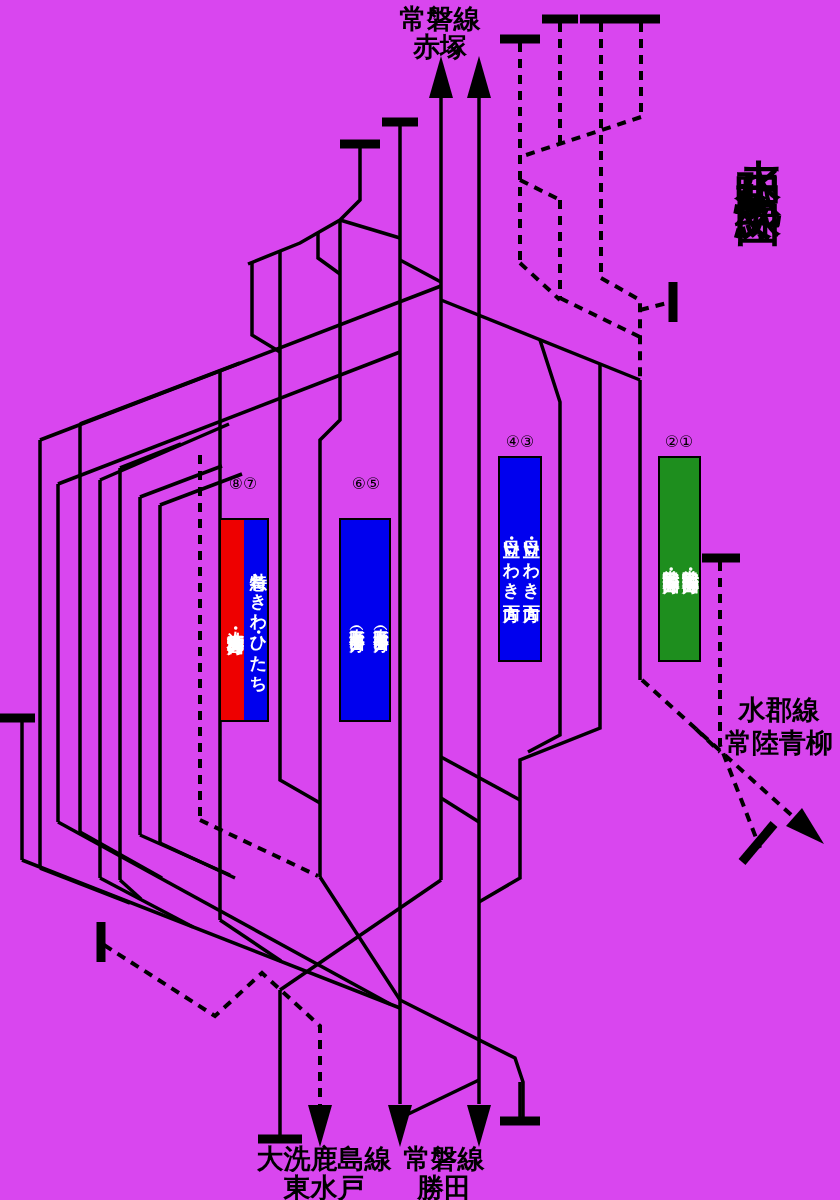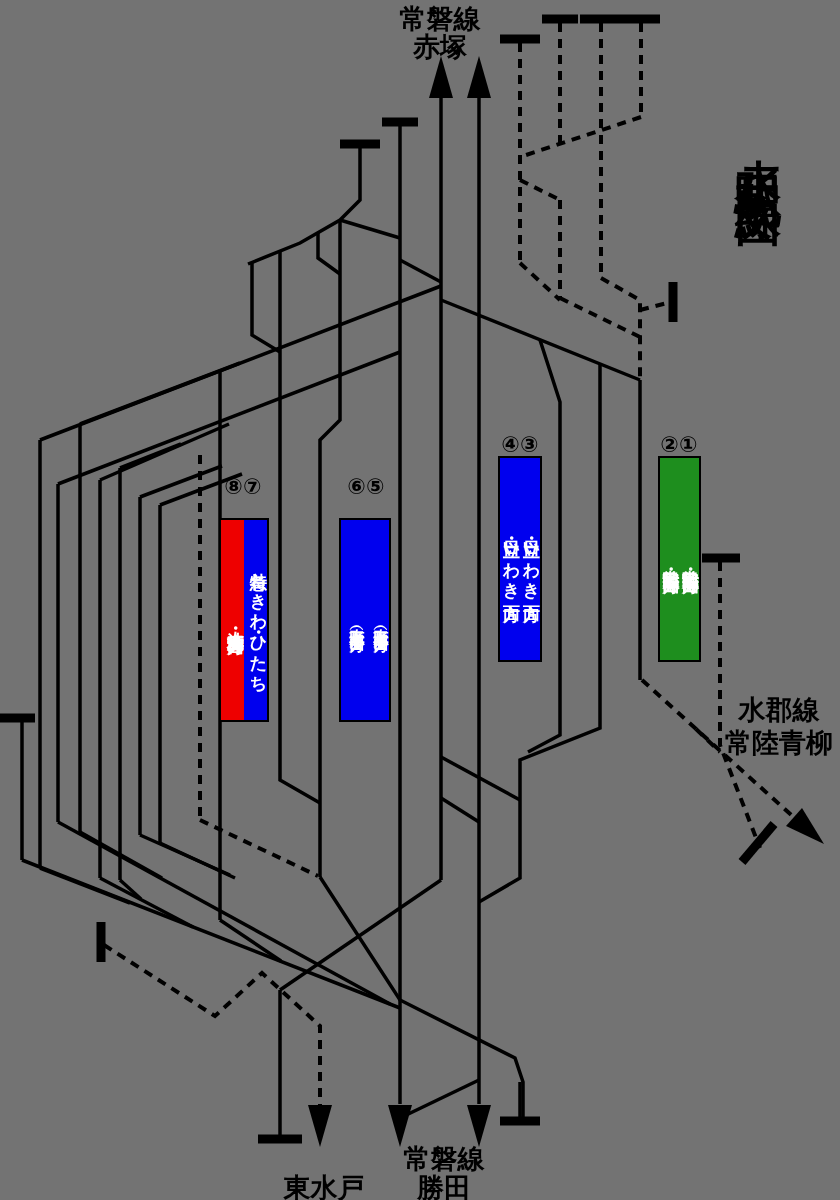--- a/index.html
+++ b/index.html
@@ -1,28 +1,28 @@
 <!DOCTYPE html>
 <html><head>
 <meta charset="utf-8">
 <style>
   html,body{margin:0;padding:0;background:#ffffff;}
   #stage{
-    position:relative;width:840px;height:1200px;background:#737373;overflow:hidden;
+    position:relative;width:840px;height:1200px;background:#d946ef;overflow:hidden;
     font-family:"Liberation Sans","DejaVu Sans",sans-serif;color:#000;
   }
   svg{position:absolute;left:0;top:0;}
   .lbl{position:absolute;text-align:center;line-height:1.12;font-weight:bold;color:#000;}
   .exit-lbl{font-size:27px;white-space:nowrap;transform:translateX(-50%);}
   .vtitle{
     position:absolute;writing-mode:vertical-rl;text-orientation:upright;
     font-size:46px;font-weight:bold;letter-spacing:9px;white-space:nowrap;
   }
   .pf-circles{
-    position:absolute;font-size:22px;font-weight:bold;letter-spacing:0px;
+    position:absolute;font-size:16px;font-weight:normal;letter-spacing:0px;
     transform:translateX(-50%);white-space:nowrap;
   }
   .pf-box{
     position:absolute;display:flex;flex-direction:row;
     border:2px solid #000;box-sizing:border-box;background:#fff;
   }
   .pf-col{
     flex:1 1 50%;display:flex;align-items:flex-start;justify-content:center;
     writing-mode:vertical-rl;text-orientation:upright;
     color:#fff;font-size:17px;font-weight:bold;line-height:1.0;
@@ -142,20 +142,21 @@
   </svg>
 
   <div class="lbl exit-lbl" style="left:440px;top:4px;">常磐線</div>
   <div class="lbl exit-lbl" style="left:440px;top:34px;font-family:Liberation Mono, monospace;">赤塚</div>
 
   <div class="vtitle" style="left:728px;top:122px;">水戸駅配線図</div>
 
   <div class="lbl exit-lbl" style="left:779px;top:695px;">水郡線</div>
   <div class="lbl exit-lbl" style="left:779px;top:728px;text-align:right;">常陸青柳</div>
 
+  <div class="lbl exit-lbl" style="left:324px;top:1144px;">大洗鹿島線</div>
   <div class="lbl exit-lbl" style="left:324px;top:1173px;">東水戸</div>
 
   <div class="lbl exit-lbl" style="left:444px;top:1144px;">常磐線</div>
   <div class="lbl exit-lbl" style="left:444px;top:1173px;">勝田</div>
 
   <div class="pf-circles" style="left:243px;top:474px;">⑧⑦</div>
   <div class="pf-box" style="left:219px;top:518px;width:50px;height:204px;">
     <div class="pf-col" style="background-color: rgb(238, 0, 0);">大洗・鹿島神宮方面</div>
     <div class="pf-col" style="background-color: rgb(0, 0, 238);">特急ときわ・ひたち</div>
   </div>

